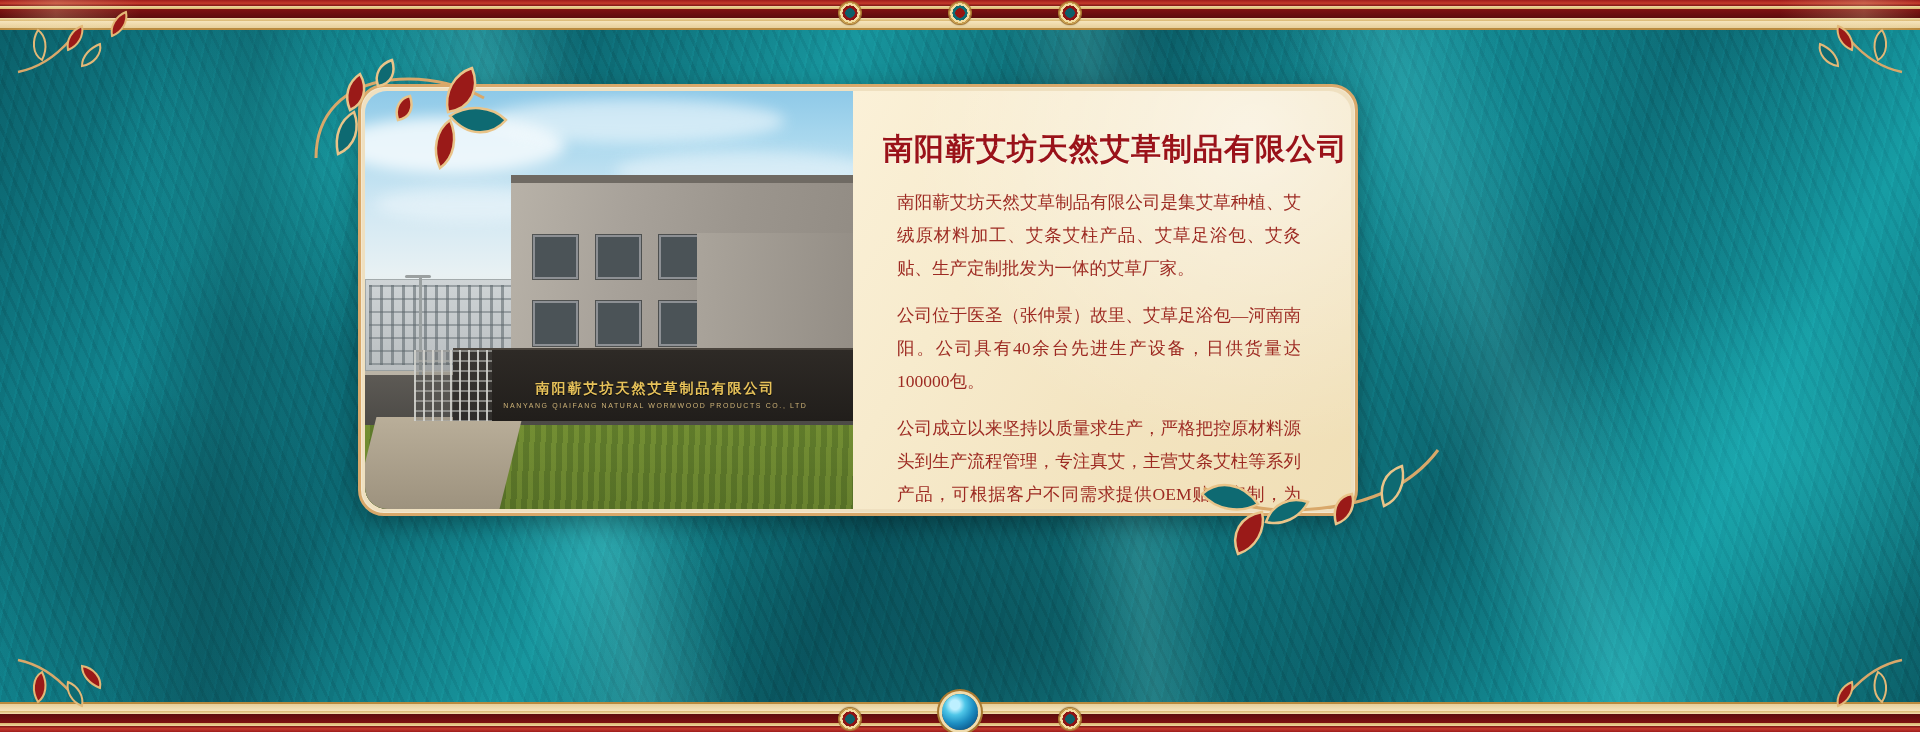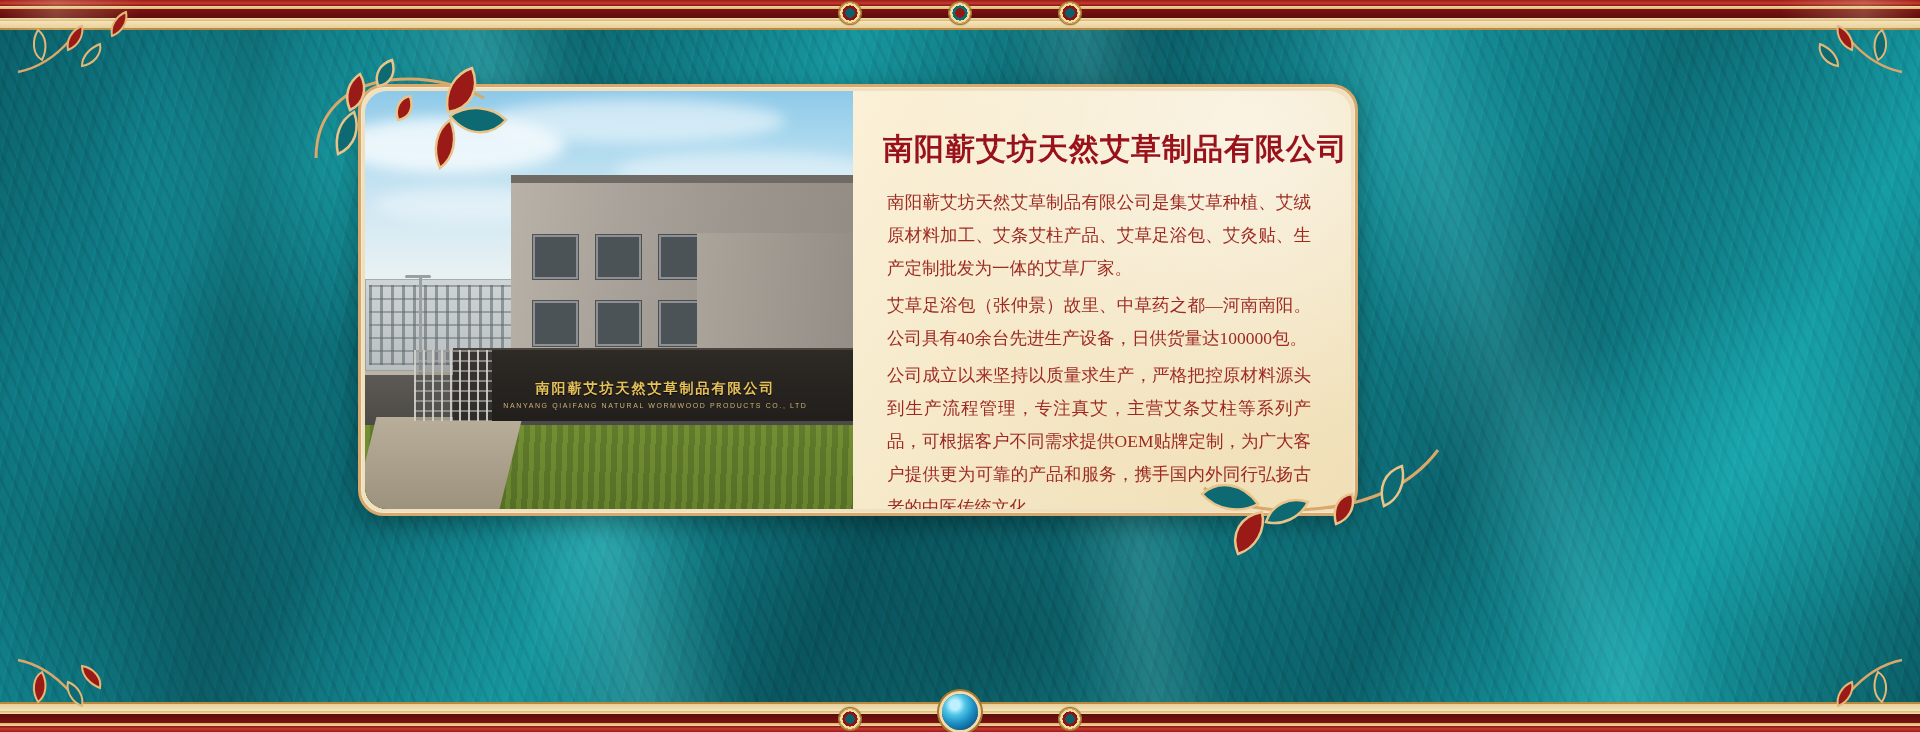--- a/index.html
+++ b/index.html
@@ -133,21 +133,21 @@
   
   .panel{position:relative;width:50.5%;height:100%;
     background:linear-gradient(122deg,#fbf1d8 0%,#f7ebcd 30%,#f3e4c0 62%,#f0dfb6 100%);
     padding:30px 36px 0 30px;box-sizing:border-box;}
   .panel:before{content:"";position:absolute;inset:0;
     background:radial-gradient(ellipse at 80% 10%, rgba(255,255,255,.55), transparent 60%);pointer-events:none;}
   .co-title{position:relative;color:#9a1219;font-size:30px;font-weight:700;letter-spacing:1px;
     text-align:center;margin:8px 0 16px 0;white-space:nowrap;
     text-shadow:0 1px 0 rgba(255,255,255,.5);}
   .co-body{position:relative;color:#9d2a22;font-size:17.5px;line-height:33px;text-align:justify;}
-  .co-body p{margin:4px;}
+  .co-body p{margin:14px;}
 
   
   .card-sprig{position:absolute;z-index:9;pointer-events:none;}
   .cs-tl{left:-60px;top:-26px;width:210px;height:120px;}
   .cs-br{right:-90px;bottom:-44px;width:250px;height:130px;transform:scale(-1,-1);}
 </style>
 </head>
 <body>
 
 <div class="bg"></div>
@@ -245,21 +245,21 @@
         <div class="gatewall"></div>
         <div class="fence"></div>
         <div class="signcn">南阳蕲艾坊天然艾草制品有限公司</div>
         <div class="signen">NANYANG QIAIFANG NATURAL WORMWOOD PRODUCTS CO., LTD</div>
       </div>
 
       <div class="panel">
         <div class="co-title">南阳蕲艾坊天然艾草制品有限公司</div>
         <div class="co-body">
           <p>南阳蕲艾坊天然艾草制品有限公司是集艾草种植、艾绒原材料加工、艾条艾柱产品、艾草足浴包、艾灸贴、生产定制批发为一体的艾草厂家。</p>
-          <p>艾草足浴包（张仲景）故里、中草药之都—河南南阳。公司具有40余台先进生产设备，日供货量达100000包。</p>
+          <p>公司位于医圣（张仲景）故里、艾草足浴包—河南南阳。公司具有40余台先进生产设备，日供货量达100000包。</p>
           <p>公司成立以来坚持以质量求生产，严格把控原材料源头到生产流程管理，专注真艾，主营艾条艾柱等系列产品，可根据客户不同需求提供OEM贴牌定制，为广大客户提供更为可靠的产品和服务，携手国内外同行弘扬古老的中医传统文化。</p>
         </div>
       </div>
 
     </div>
   </div>
 
   <svg class="card-sprig cs-tl" viewBox="0 0 210 120">
     <path d="M18 100 C18 56 46 28 92 22 C130 18 160 26 186 40" stroke="#d9a86a" stroke-width="3" fill="none"></path>
     <path d="M40 96 C36 78 42 62 56 54 C62 70 58 88 40 96Z" fill="#0e6a72" stroke="#e9c489" stroke-width="2.5"></path>

